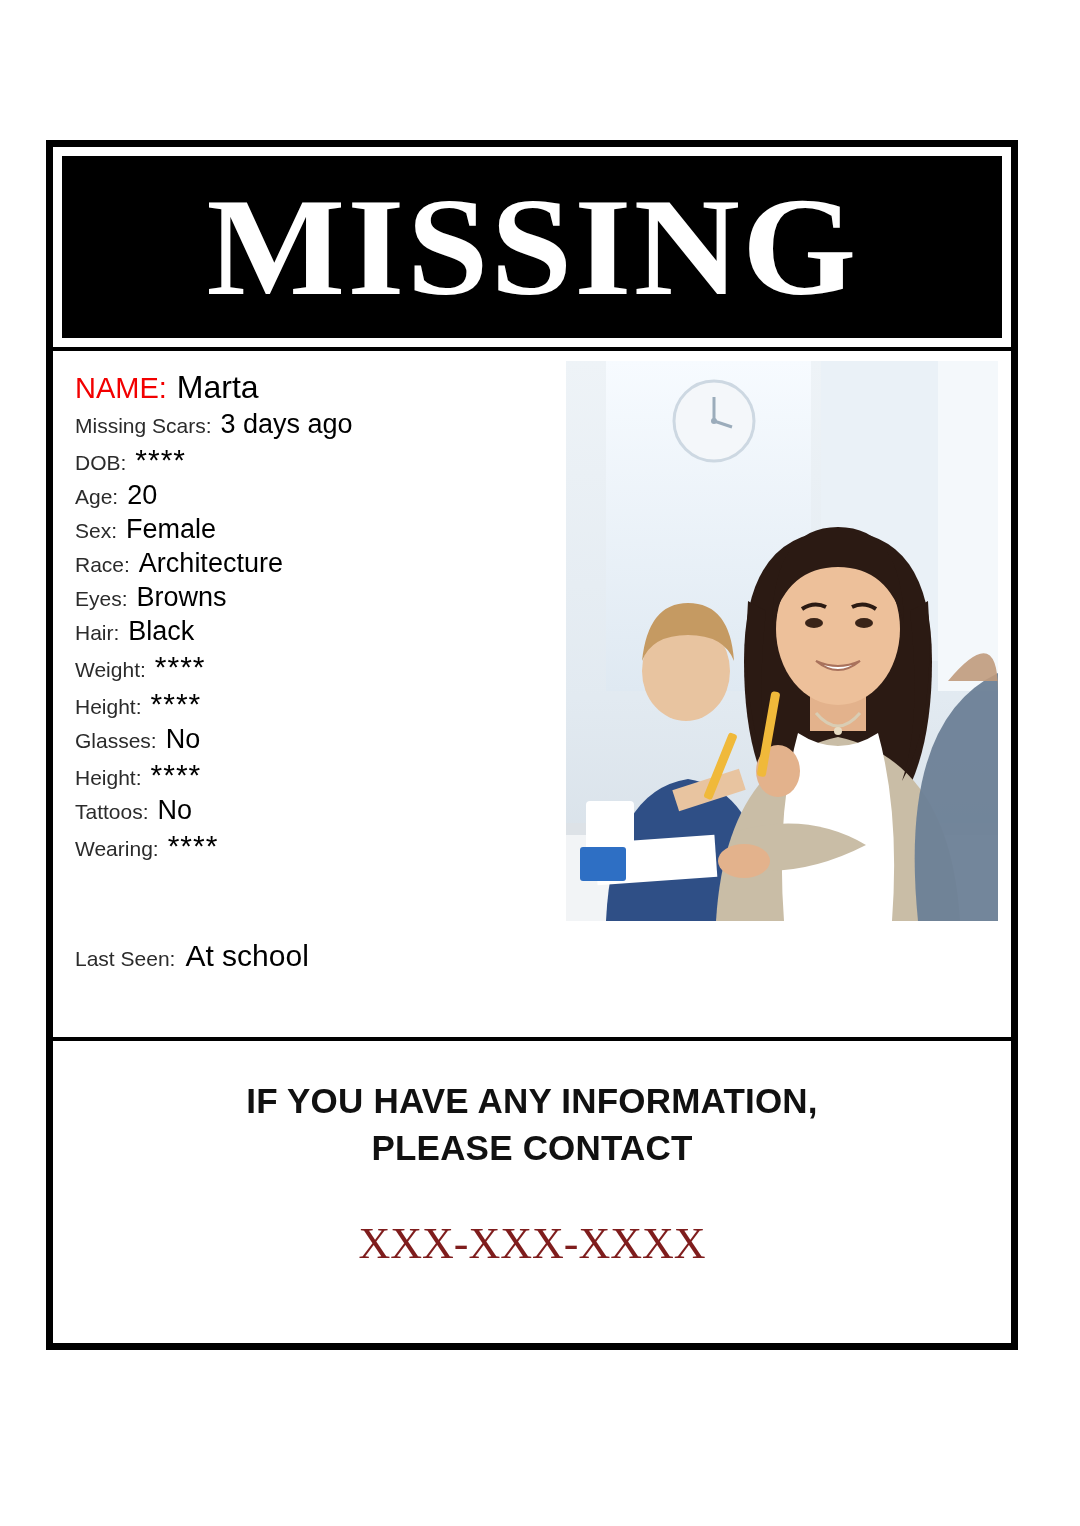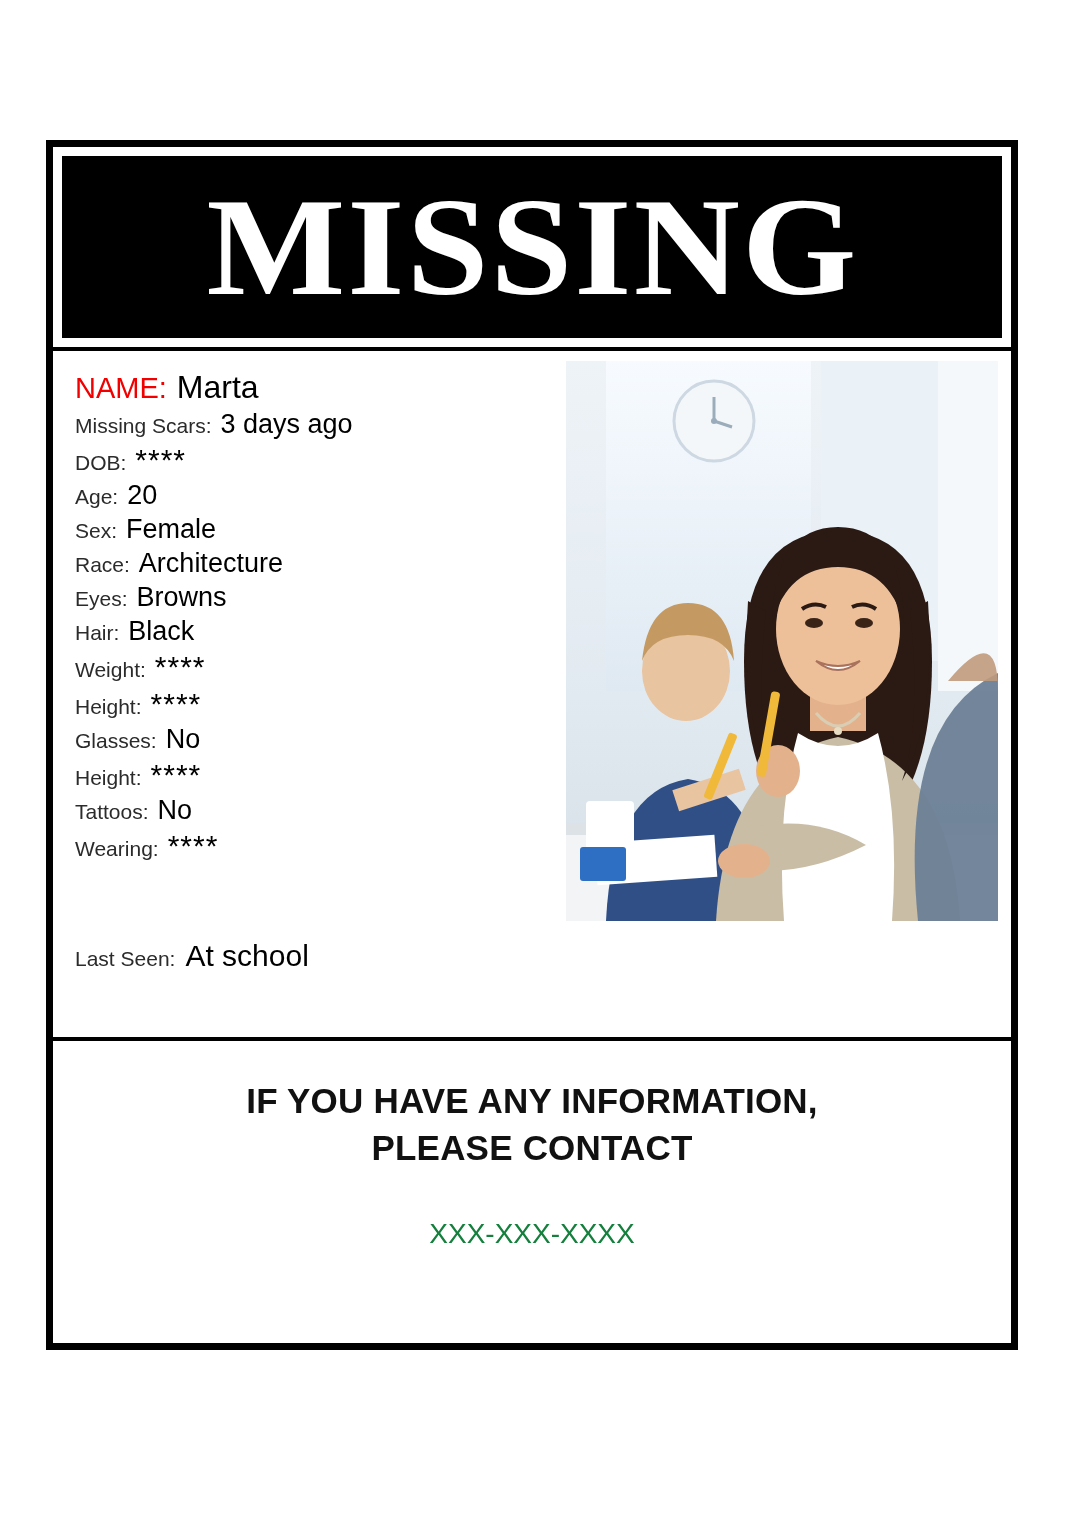--- a/index.html
+++ b/index.html
@@ -125,23 +125,23 @@
   .contact-line {
     font-size: 35px;
     font-weight: bold;
     color: #111111;
     letter-spacing: 0.2px;
     line-height: 1.35;
     font-family: "Liberation Sans", sans-serif;
   }
   .contact-phone {
     margin-top: 46px;
-    font-size: 28px;
-    color: #15803d;
-    font-family: Liberation Sans, sans-serif;
+    font-size: 44px;
+    color: #7f1d1d;
+    font-family: Liberation Serif, serif;
   }
 </style>
 </head>
 <body>
 
 <div id="poster">
 
   <div class="banner">
     <div class="banner-text">MISSING</div>
   </div>

